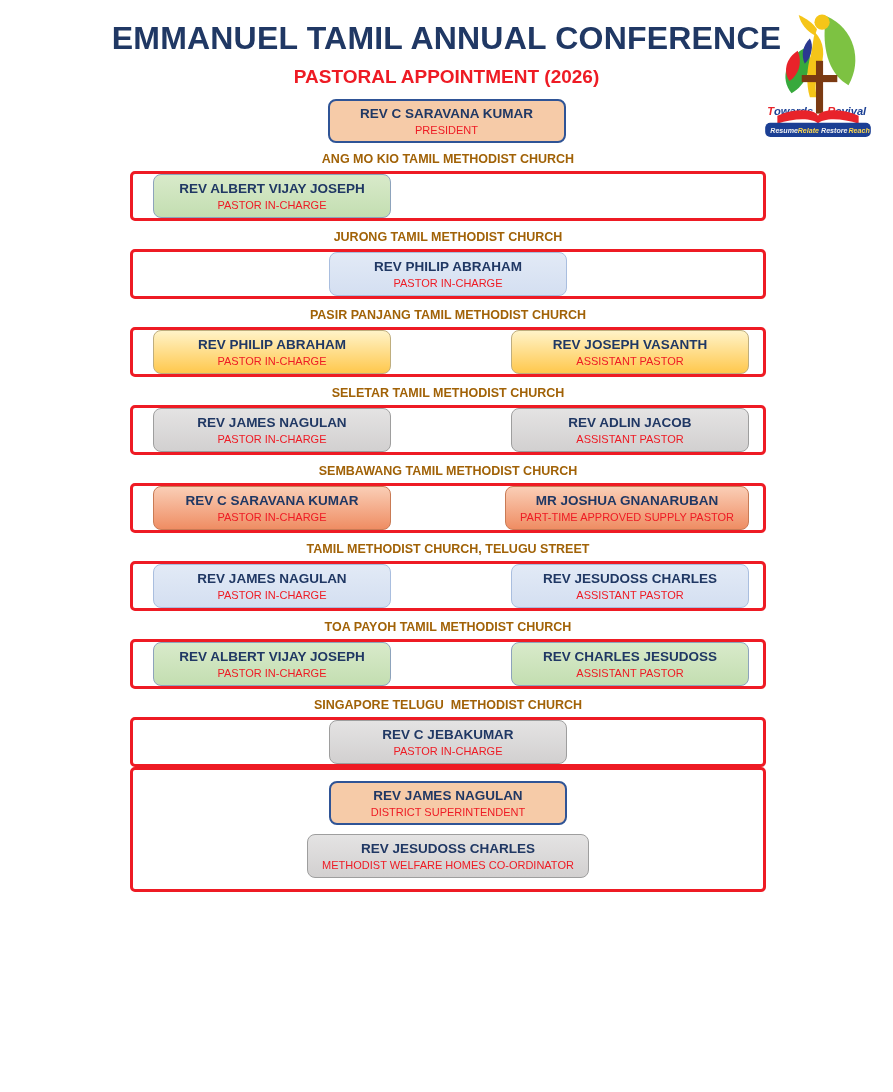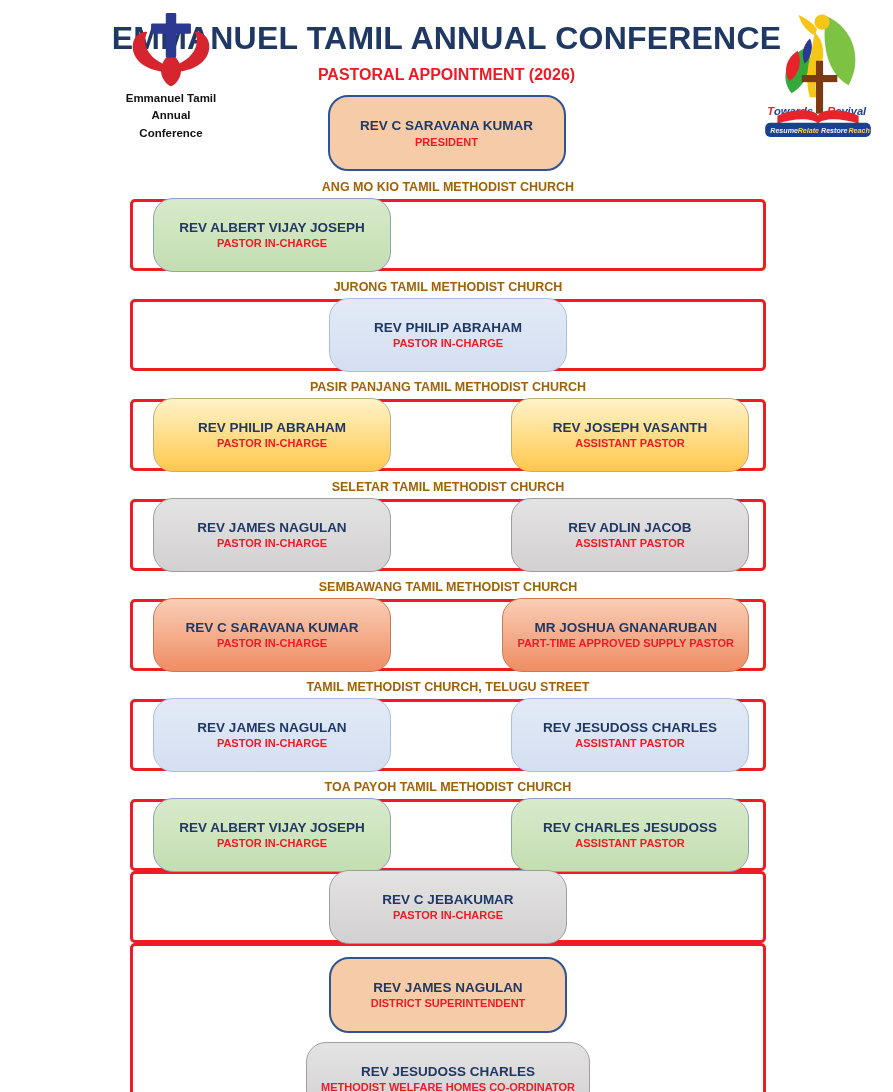--- a/index.html
+++ b/index.html
@@ -3,71 +3,57 @@
 <meta charset="utf-8">
 <style>
   * { margin:0; padding:0; box-sizing:border-box; }
   body { background:#ffffff; }
   .page { width:893px; height:1092px; position:relative; background:#ffffff;
           font-family:"Liberation Sans", sans-serif; overflow:hidden; }
 
   
   .header { position:relative; padding-top:20px; }
   .title { text-align:center; color:#203864; font-weight:bold; font-size:32px; letter-spacing:.2px; }
-  .subtitle { text-align:center; color:#EE1B24; font-weight:bold; font-size:16px; margin-top:9px; }
+  .subtitle { text-align:center; color:#EE1B24; font-weight:bold; font-size:19px; margin-top:9px; }
   .president-wrap { display:flex; justify-content:center; margin-top:11px; }
 
   .logo-left { position:absolute; left:110px; top:12px; width:122px; text-align:center; }
   .logo-left .caption { font-weight:bold; font-size:11.5px; color:#121212; line-height:1.5; }
   .logo-right { position:absolute; right:20px; top:10px; width:110px; }
 
   
   .content { width:636px; margin-left:130px; }
   .section-title { text-align:center; color:#a16207; font-weight:bold; font-size:12.5px;
                    margin:9px 0 5px; white-space:pre; }
-  .red-box { border:3px solid #EE1B24; border-radius:5px; height:72px;
+  .red-box { border:3px solid #EE1B24; border-radius:5px; height:50px;
              display:flex; align-items:center; }
   .layout-pair   { justify-content:space-between; padding:0 14px 0 20px; }
   .layout-single { justify-content:center; }
   .layout-stacked{ flex-direction:column; justify-content:center; height:auto; padding:11px 0; gap:9px; }
 
   
-  .card { border-radius:20px; text-align:center; padding:20px 14px; min-width:238px;
+  .card { border-radius:8px; text-align:center; padding:4px 14px; min-width:238px;
           min-height:44px; display:flex; flex-direction:column; justify-content:center; }
   .card .name { color:#203864; font-weight:bold; font-size:13.5px; line-height:1.3; white-space:nowrap; }
-  .card .role { color:#EE1B24; font-weight:bold; font-size:11px;  line-height:1.3; white-space:nowrap; }
+  .card .role { color:#EE1B24; font-weight:normal; font-size:11px;  line-height:1.3; white-space:nowrap; }
 
   .style-green  { background:linear-gradient(180deg,#D8EACA,#C3DEB1); border:1.5px solid #8DA3BC; }
   .style-blue   { background:linear-gradient(180deg,#E2EAF6,#D4DFF1); border:1.5px solid #A9BEDF; }
   .style-yellow { background:linear-gradient(180deg,#FFF3C8,#FFC84D); border:1.5px solid #BFAE7E; }
   .style-gray   { background:linear-gradient(180deg,#E4E3E3,#D2D0D0); border:1.5px solid #9E9E9E; }
   .style-salmon { background:linear-gradient(180deg,#FACEB6,#EF8D63); border:1.5px solid #C97B55; }
   .style-peach  { background:#F6CBA8; border:2px solid #2F5496; }
 </style>
 </head>
 <body>
 
 <div class="page">
 
   <div class="header">
 
-    <div class="logo-left">
-      <svg width="96" height="74" viewBox="0 0 100 78">
-        <path d="M44,63 C24,62 7,50 10,33 C11,26 18,20 25,21 C19,33 25,48 45,56 Z" fill="#D6252E"></path>
-        <path d="M56,63 C76,62 93,50 90,33 C89,26 82,20 75,21 C81,33 75,48 55,56 Z" fill="#D6252E"></path>
-        <path d="M50,42 C41,51 37,60 41,69 C44,75 48,78 50,78 C52,78 56,75 59,69 C63,60 59,51 50,42 Z" fill="#D6252E"></path>
-        <rect x="44.5" y="1" width="11" height="47" rx="1.5" fill="#2B3990"></rect>
-        <rect x="29" y="12" width="42" height="11" rx="1.5" fill="#2B3990"></rect>
-      </svg>
-      <div class="caption">
-        <div>Emmanuel Tamil</div>
-        <div>Annual</div>
-        <div>Conference</div>
-      </div>
-    </div>
 
     <div class="logo-right">
       <svg width="110" height="128" viewBox="0 0 108 126">
         <path d="M62,6 C90,18 98,50 84,74 C68,66 56,42 62,6 Z" fill="#7DC242"></path>
         <path d="M44,36 C22,46 16,68 28,82 C42,74 50,56 44,36 Z" fill="#37A93C"></path>
         <path d="M46,28 C39,35 37,44 41,53 C48,46 50,35 46,28 Z" fill="#2B3990"></path>
         <path d="M34,40 C23,47 19,60 26,70 C35,63 39,52 34,40 Z" fill="#E8232A"></path>
         <circle cx="58" cy="12" r="7.5" fill="#F5C518"></circle>
         <path d="M51,22 C60,31 62,45 55,60 C51,70 51,78 53,86 L46,86 C42,72 43,57 47,44 C49,36 49,28 51,22 Z" fill="#F5C518"></path>
         <path d="M51,25 C43,21 37,14 35,5 C42,8 49,13 53,19 Z" fill="#F5C518"></path>
@@ -176,20 +162,21 @@
             <div class="role">PASTOR IN-CHARGE</div>
           </div>
           <div class="card style-green">
             <div class="name">REV CHARLES JESUDOSS</div>
             <div class="role">ASSISTANT PASTOR</div>
           </div>
         </div>
     </div>
 
     <div class="section">
+      <div class="section-title">SINGAPORE TELUGU  METHODIST CHURCH</div>
       <div class="red-box layout-single">
           <div class="card style-gray">
             <div class="name">REV C JEBAKUMAR</div>
             <div class="role">PASTOR IN-CHARGE</div>
           </div>
         </div>
     </div>
 
     <div class="section">
       <div class="red-box layout-stacked">

